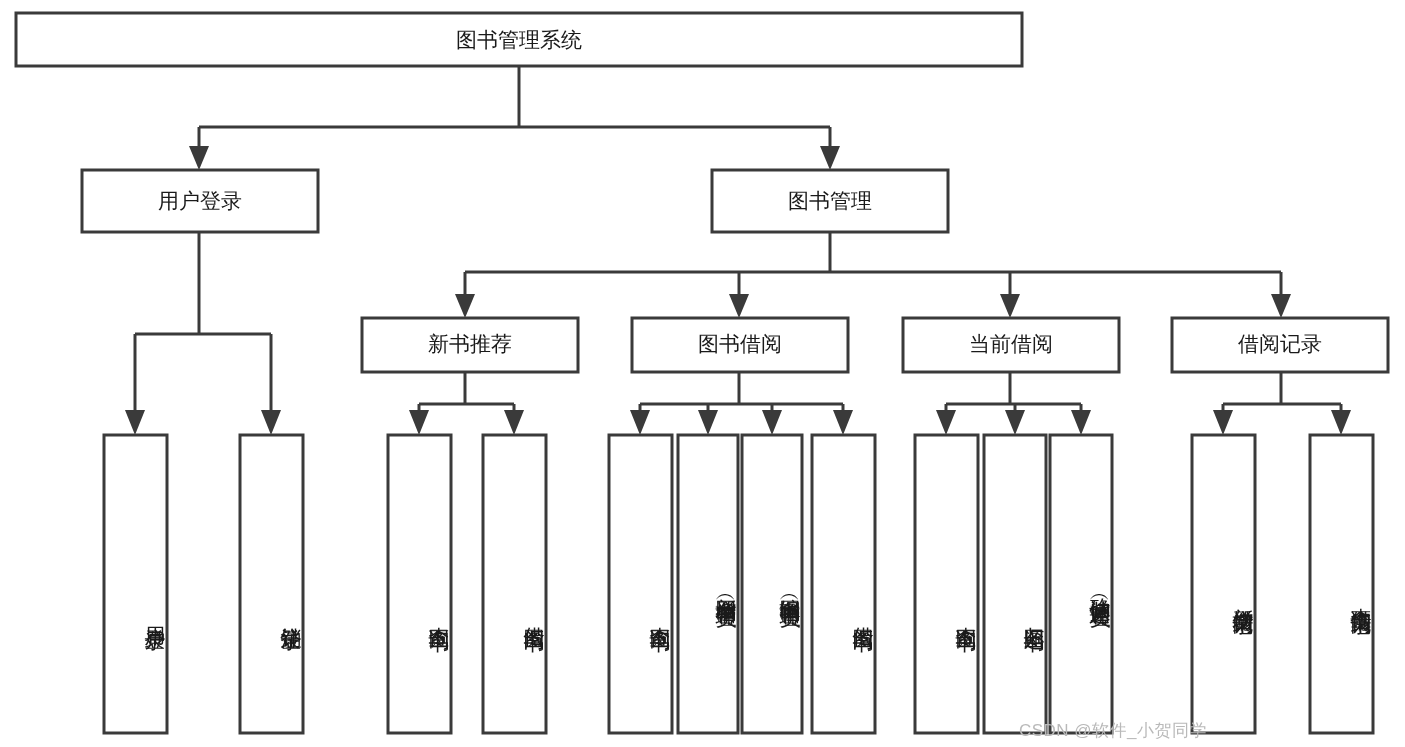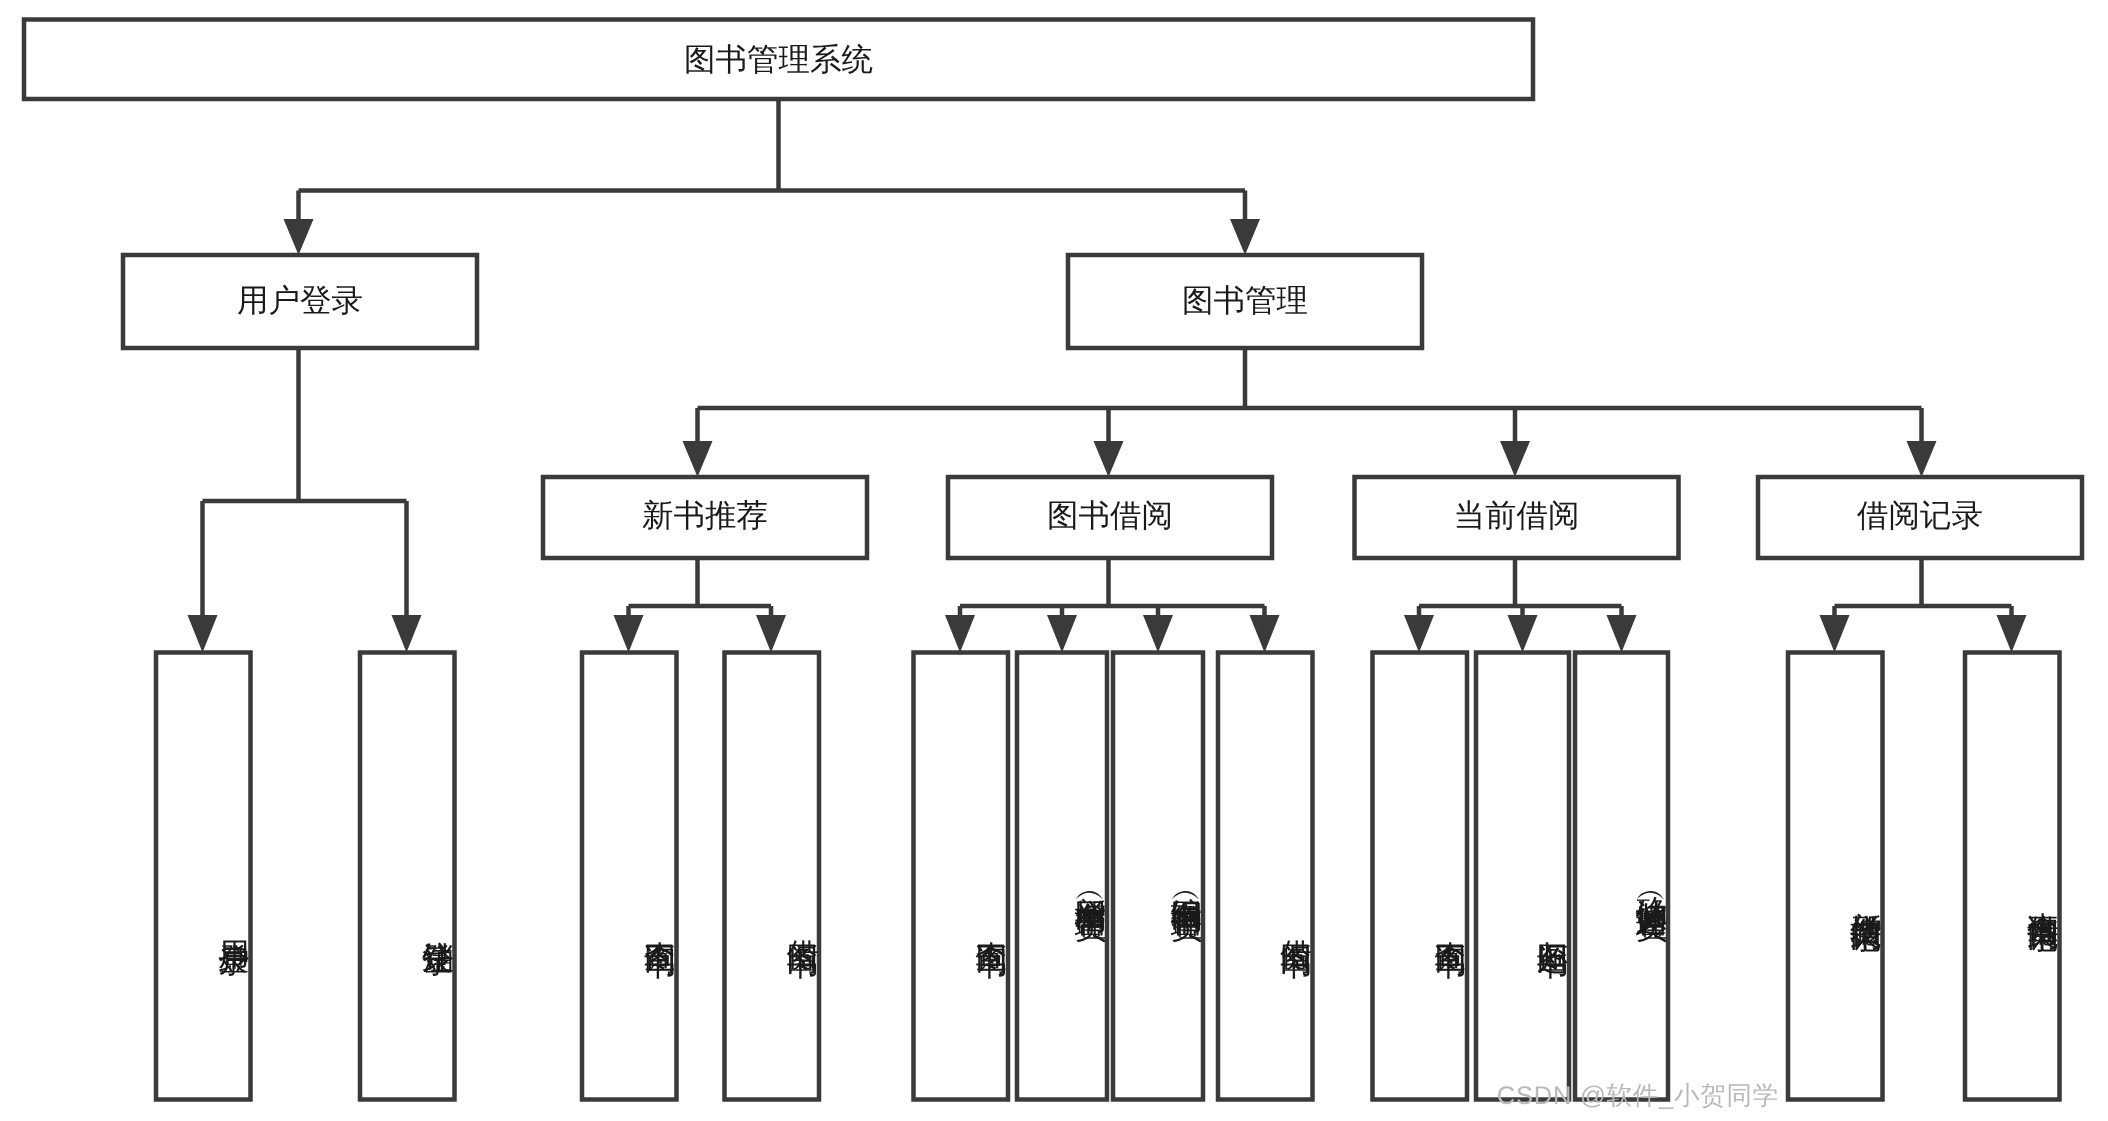--- a/index.html
+++ b/index.html
@@ -59,21 +59,21 @@
     line-height: 1.12;
     color: #1a1a1a;
     letter-spacing: 1.5px;
     font-family: "Liberation Sans", "DejaVu Sans", sans-serif;
     white-space: nowrap;
     overflow: hidden;
     pointer-events: none;
   }
   .watermark {
     position: absolute;
-    right: 26px;
+    right: 5px;
     bottom: 5px;
     font-size: 17px;
     color: #b9b9b9;
     font-family: "Liberation Sans", "DejaVu Sans", sans-serif;
     letter-spacing: 0.5px;
     white-space: nowrap;
     margin-left: 36px;
   }
 </style>
 </head>

